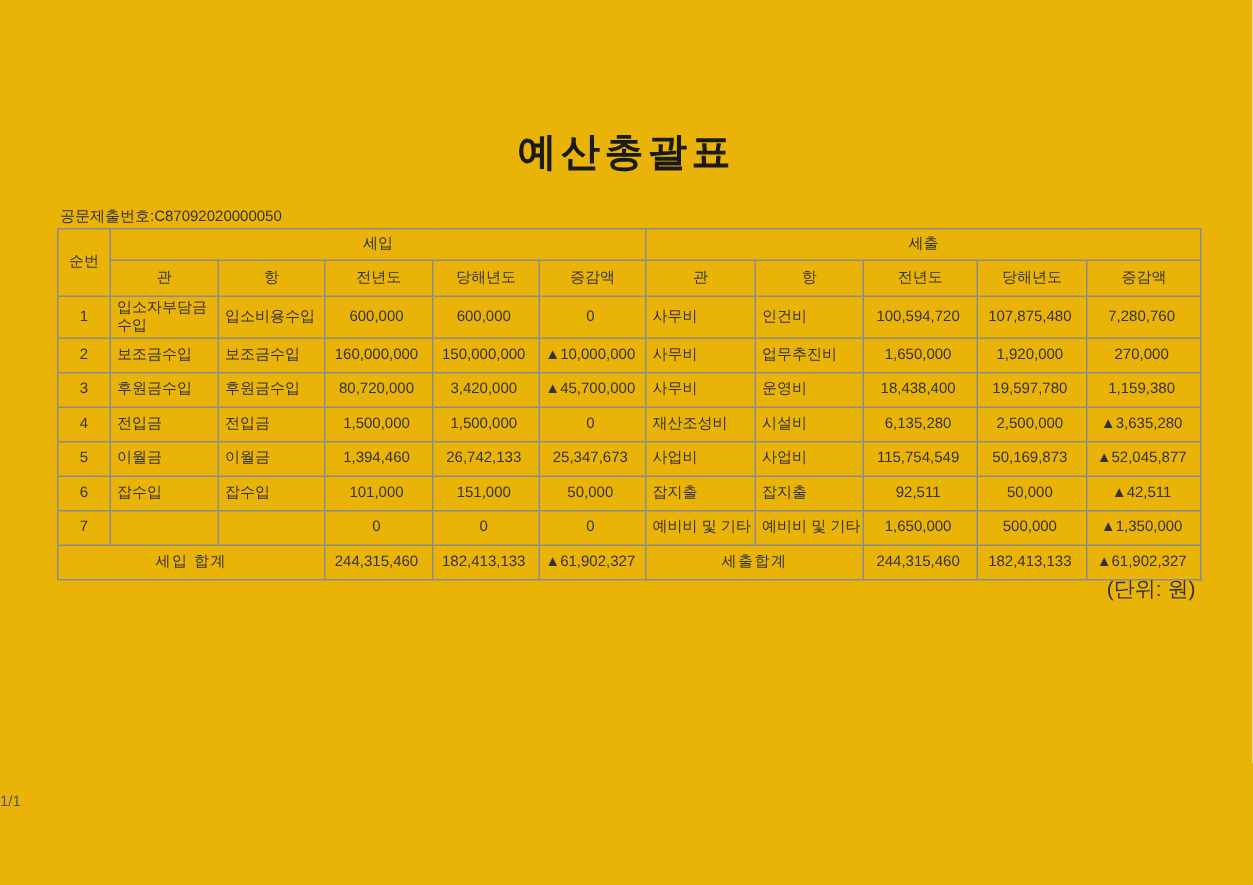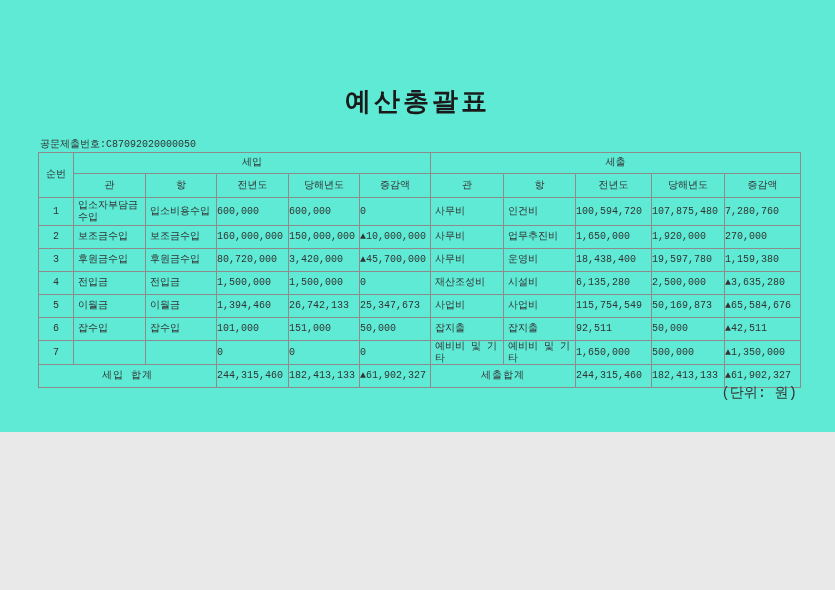--- a/index.html
+++ b/index.html
@@ -1,22 +1,22 @@
 <!DOCTYPE html>
 <html><head>
 <meta charset="utf-8">
 <style>
   * { margin: 0; padding: 0; box-sizing: border-box; }
   html, body { background: #e9e9e9; }
   .page {
     position: relative;
     width: 835px;
-    height: 432px;
-    background: #5eead4;
-    font-family: Liberation Mono, monospace;
+    height: 590px;
+    background: #eab308;
+    font-family: Liberation Sans, sans-serif;
     color: #333333;
     overflow: hidden;
   }
   .doc-title {
     position: absolute;
     top: 84px;
     left: 0;
     width: 100%;
     text-align: center;
     font-size: 26px;
@@ -49,21 +49,21 @@
     overflow: hidden;
     line-height: 1.15;
   }
   table.budget thead tr.group-row { height: 21px; }
   table.budget thead tr.col-row { height: 24px; }
   table.budget thead th { text-align: center; }
   table.budget tbody tr { height: 23px; }
   table.budget tbody tr.tall { height: 28px; }
   td.c { text-align: center; }
   td.l { text-align: left; padding-left: 4px; word-break: break-all; }
-  td.r { text-align: left; padding-right: 3px; }
+  td.r { text-align: center; padding-right: 3px; }
   tfoot td.label { text-align: center; letter-spacing: 1px; }
   tfoot tr { height: 23px; padding-left: 27px; }
   .unit-note {
     position: absolute;
     top: 384px;
     right: 38px;
     font-size: 14px;
     color: #333333;
   }
   .page-indicator {
@@ -177,21 +177,21 @@
         <td class="c">5</td>
         <td class="l">이월금</td>
         <td class="l">이월금</td>
         <td class="r">1,394,460</td>
         <td class="r">26,742,133</td>
         <td class="r">25,347,673</td>
         <td class="l">사업비</td>
         <td class="l">사업비</td>
         <td class="r">115,754,549</td>
         <td class="r">50,169,873</td>
-        <td class="r">▲65,584,676</td>
+        <td class="r">▲52,045,877</td>
       </tr>
       <tr>
         <td class="c">6</td>
         <td class="l">잡수입</td>
         <td class="l">잡수입</td>
         <td class="r">101,000</td>
         <td class="r">151,000</td>
         <td class="r">50,000</td>
         <td class="l">잡지출</td>
         <td class="l">잡지출</td>

